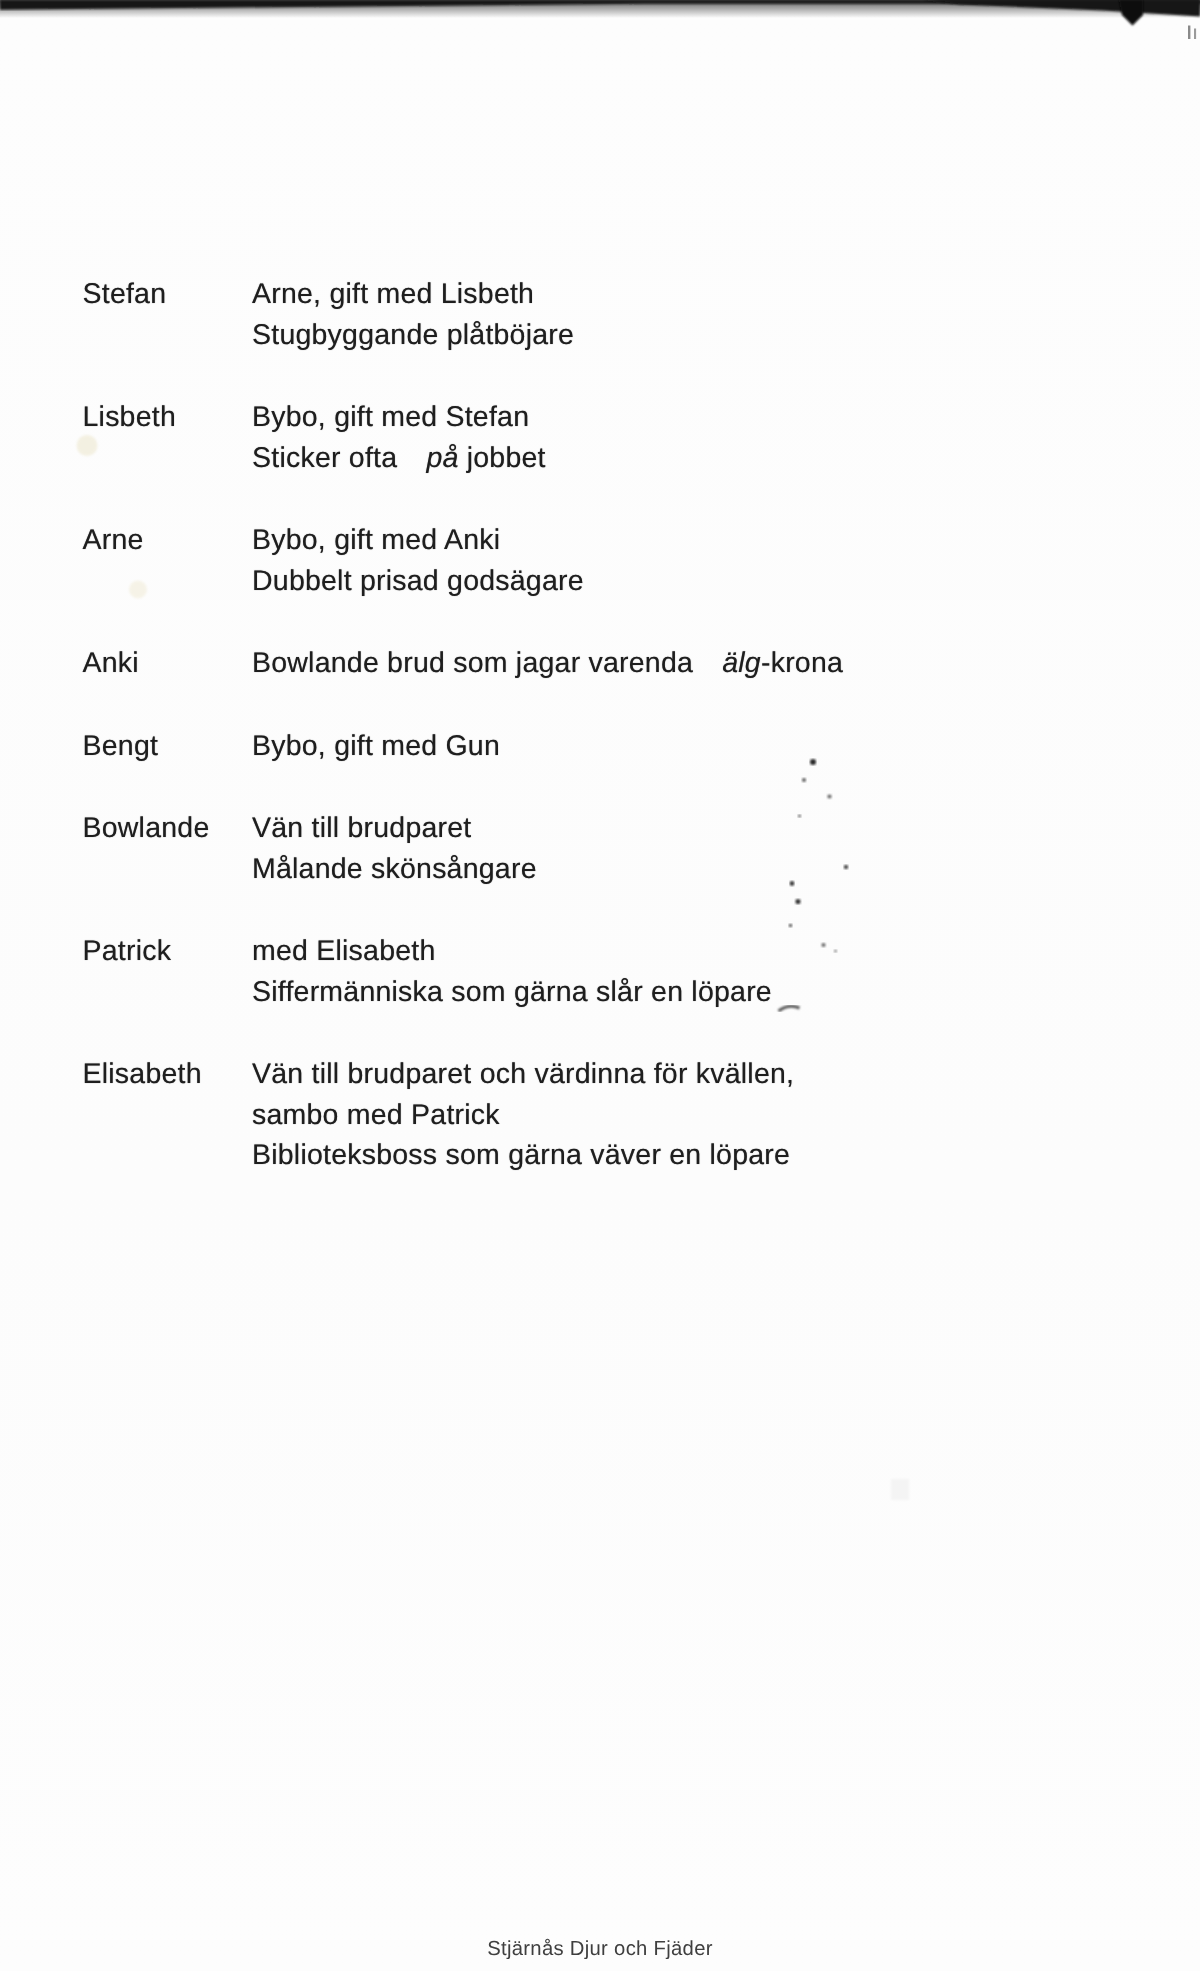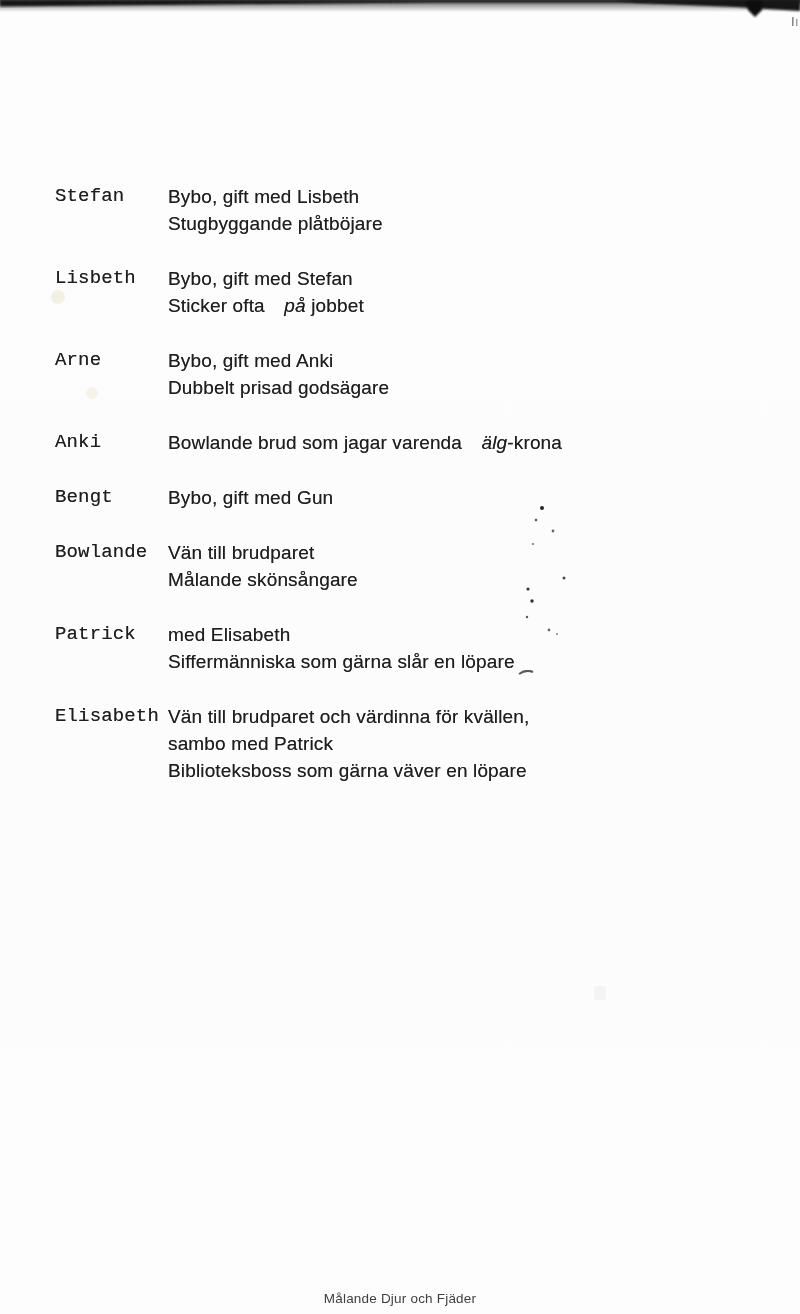--- a/index.html
+++ b/index.html
@@ -29,21 +29,21 @@
     left: 55px; top: 183px;
     width: 690px;
     color: #1e1e1e;
     font-size: 19px;
     line-height: 27px;
     letter-spacing: 0.15px;
     filter: blur(0.35px);
     text-shadow: 0 0 0.6px rgba(30,30,30,0.65);
   }
   .row { display: flex; margin-bottom: 28px; }
-  .name { width: 113px; flex: 0 0 113px; font-family: Liberation Mono, monospace; }
+  .name { width: 113px; flex: 0 0 113px; }
   .desc { width: 500px; }
   .it { font-style: italic; margin-left: 14px; }
   .caption {
     position: absolute;
     left: 0; top: 1290px; width: 800px;
     text-align: center;
     font-size: 13.5px;
     line-height: 17px;
     color: #3f3f3f;
     letter-spacing: 0.2px;
@@ -92,21 +92,21 @@
     <path d="M519,674 q7,-5 14,-2" stroke="#5a5a5a" stroke-width="2" fill="none" filter="url(#soft2)"></path>
     <circle cx="58" cy="297" r="7" fill="#e9e2c2" opacity="0.45" filter="url(#soft2)"></circle>
     <circle cx="92" cy="393" r="6" fill="#ece5c8" opacity="0.40" filter="url(#soft2)"></circle>
     <rect x="594" y="986" width="12" height="14" fill="#f4f4f4" filter="url(#soft2)"></rect>
   </svg>
 
   <div class="guest-list">
       <div class="row">
         <div class="name">Stefan</div>
         <div class="desc">
-          <div class="line"><span>Bybo, gift med Lisbeth</span></div>
+          <div class="line"><span>Arne, gift med Lisbeth</span></div>
           <div class="line"><span>Stugbyggande plåtböjare</span></div>
         </div>
       </div>
       <div class="row">
         <div class="name">Lisbeth</div>
         <div class="desc">
           <div class="line"><span>Bybo, gift med Stefan</span></div>
           <div class="line"><span>Sticker ofta </span><span class="it">på</span><span> jobbet</span></div>
         </div>
       </div>
@@ -146,15 +146,15 @@
       <div class="row">
         <div class="name">Elisabeth</div>
         <div class="desc">
           <div class="line"><span>Vän till brudparet och värdinna för kvällen,</span></div>
           <div class="line"><span>sambo med Patrick</span></div>
           <div class="line"><span>Biblioteksboss som gärna väver en löpare</span></div>
         </div>
       </div>
     </div>
 
-  <div class="caption">Målande Djur och Fjäder</div>
+  <div class="caption">Stjärnås Djur och Fjäder</div>
 
 </div>
 
 </body></html>

